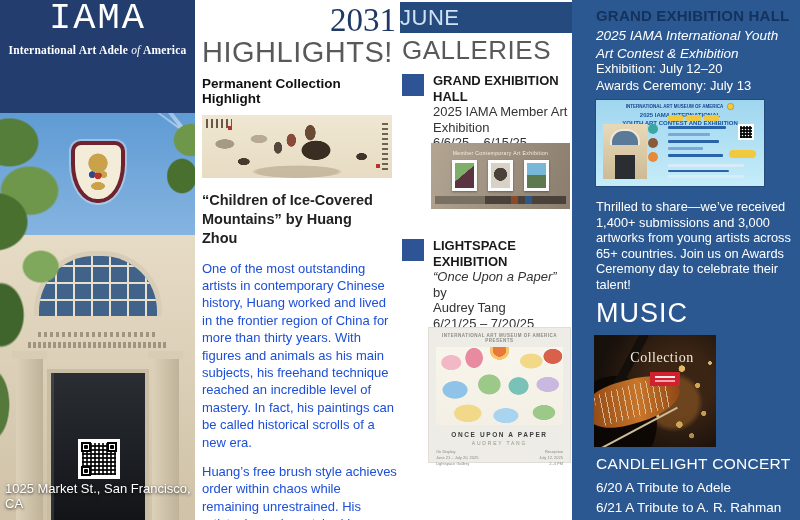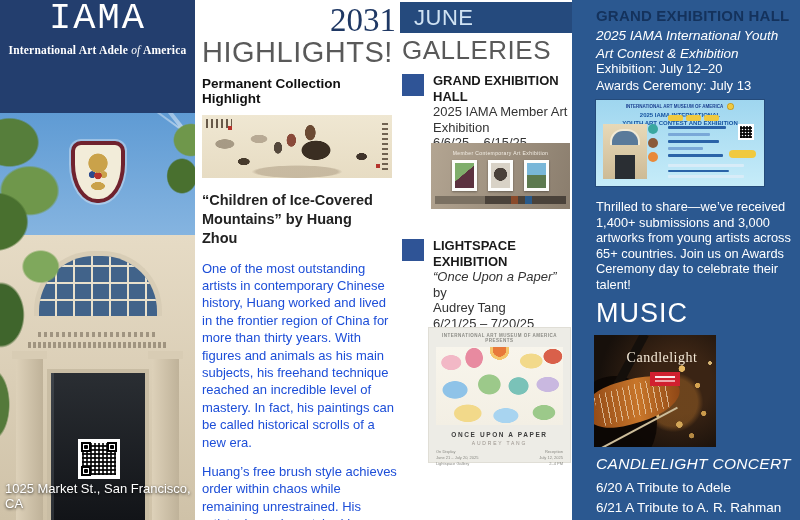--- a/index.html
+++ b/index.html
@@ -83,21 +83,21 @@
   .art-marks-r{position:absolute;right:4px;top:8px;bottom:8px;width:6px;
     background:repeating-linear-gradient(180deg,rgba(70,55,40,.75) 0 2px,transparent 2px 5px);}
   .art-seal{position:absolute;width:4px;height:4px;background:#b5342c;right:12px;bottom:10px;box-shadow:-148px -38px 0 #b5342c;}
   .art-title{margin-top:13px;font-size:14.5px;font-weight:bold;color:#222;line-height:1.3;width:184px;}
   .h-para{margin-top:12px;font-size:13px;color:#1d4ed8;line-height:1.34;}
 
   
   .year{position:absolute;left:326px;top:2px;width:70px;text-align:right;
         font-family:"Liberation Serif",serif;font-size:33px;color:#1f3864;}
   .june-banner{position:absolute;left:400px;top:2px;width:190px;height:31px;background:#254a7d;
-        color:#cfe2f3;font-size:22px;line-height:31px;padding-left:14px;box-sizing:border-box;letter-spacing:.5px;}
+        color:#cfe2f3;font-size:22px;line-height:31px;padding-left:0;box-sizing:border-box;letter-spacing:.5px;}
 
   
   .galleries{position:absolute;left:402px;top:0;width:172px;height:520px;}
   .g-title{position:absolute;top:35px;font-size:26px;color:#595959;letter-spacing:.5px;}
   .event{position:absolute;display:flex;}
   .event1{top:73px;} .event2{top:238px;}
   .bullet{width:22px;height:22px;background:#2f5496;flex:none;margin-right:9px;margin-top:1px;}
   .event-text{font-size:13px;line-height:1.2;color:#333;width:140px;}
   .event-venue{font-weight:bold;font-size:13px;color:#1a1a1a;}
   .gphoto{position:absolute;left:29px;top:143px;width:139px;height:66px;overflow:hidden;
@@ -183,21 +183,21 @@
   .c-neck{position:absolute;left:26px;top:-6px;width:9px;height:86px;background:#140f0b;transform:rotate(28deg);}
   .c-vbody{position:absolute;left:-8px;top:44px;width:95px;height:44px;transform:rotate(-16deg);
            background:linear-gradient(100deg,#8a4314,#c8762a 55%,#8a4314);border-radius:42% 58% 55% 45%;}
   .c-strings{position:absolute;inset:6px 10px;background:repeating-linear-gradient(95deg,rgba(240,220,190,.7) 0 1px,transparent 1px 6px);}
   .c-bow{position:absolute;left:-6px;bottom:16px;width:95px;height:2px;background:#cdbd9a;transform:rotate(-28deg);}
   .c-brand{position:absolute;top:15px;left:14px;right:0;text-align:center;
            font-family:"Liberation Serif",serif;font-size:14px;color:#f5ead8;letter-spacing:.5px;}
   .c-badge{position:absolute;top:37px;left:58%;transform:translateX(-50%);width:30px;height:14px;background:#d1202f;}
   .c-badge::after{content:"";position:absolute;left:5px;top:4px;width:20px;height:2px;background:rgba(255,255,255,.9);
                   box-shadow:0 4px 0 rgba(255,255,255,.6);}
-  .rp-concert{position:absolute;left:24px;top:455px;font-size:15.5px;letter-spacing:.3px;font-style:italic;}
+  .rp-concert{position:absolute;left:24px;top:455px;font-size:15.5px;letter-spacing:.3px;}
   .rp-c1{position:absolute;left:24px;top:480px;font-size:13.5px;}
   .rp-c2{position:absolute;left:24px;top:500px;font-size:13.5px;}
 </style>
 </head>
 <body>
 
 <div class="canvas">
 
   <aside class="left-col">
     <div class="brand-header">
@@ -359,21 +359,21 @@
     <div class="rp-music">MUSIC</div>
 
     <div class="cimg">
       <div class="c-bokeh"></div>
       <div class="c-person"></div>
       <div class="c-neck"></div>
       <div class="c-vbody">
         <div class="c-strings"></div>
       </div>
       <div class="c-bow"></div>
-      <div class="c-brand">Candlelight</div>
+      <div class="c-brand">Collection</div>
       <div class="c-badge"></div>
     </div>
 
     <div class="rp-concert">CANDLELIGHT CONCERT</div>
     <div class="rp-c1">6/20 A Tribute to Adele</div>
     <div class="rp-c2">6/21 A Tribute to A. R. Rahman</div>
   </aside>
 
 </div>
 

